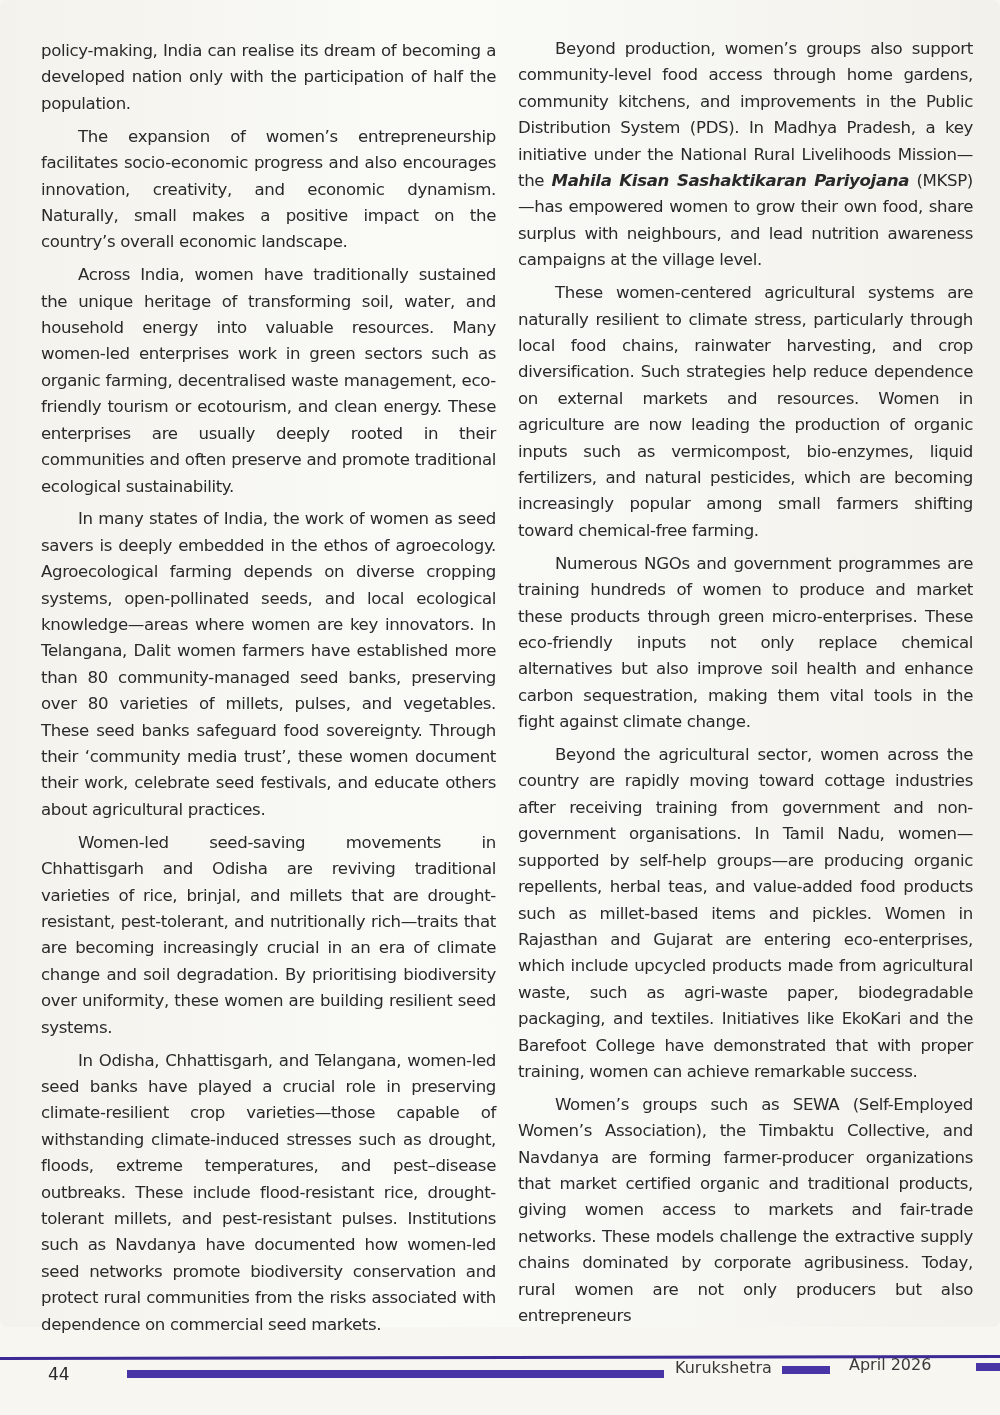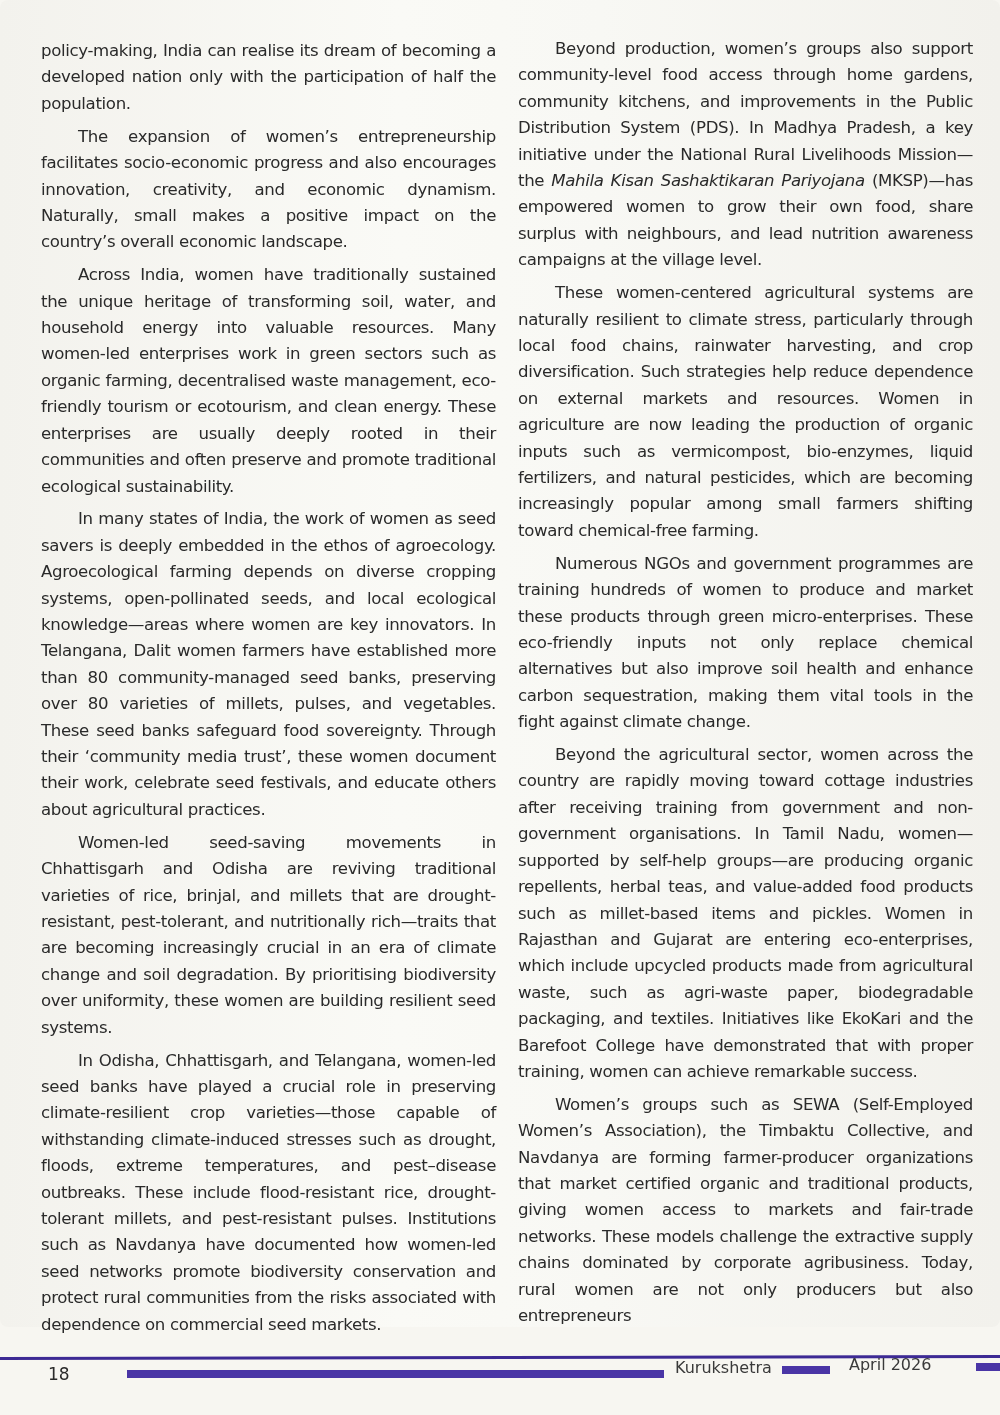--- a/index.html
+++ b/index.html
@@ -35,21 +35,21 @@
     .col-left { left: 41px; }
     .col-right { left: 518px; top: 36px; }
     .column p {
       margin: 0 0 6.5px 0;
       text-indent: 37px;
     }
     .column p.continued {
       text-indent: 0;
     }
     .column p:last-child { margin-bottom: 12px; }
-    .column em { font-style: italic; }
+    .column em { font-style: italic; font-weight: bold; }
 
     .footer-rule-top {
       position: absolute;
       left: 0;
       top: 1357px;
       width: 1000px;
       height: 3px;
       background: #3d2a94;
       transform: rotate(-0.12deg);
       transform-origin: left center;
@@ -100,20 +100,20 @@
 
   <div class="column col-right">
     <p><span>Beyond production, women’s groups also support community-level food access through home gardens, community kitchens, and improvements in the Public Distribution System (PDS). In Madhya Pradesh, a key initiative under the National Rural Livelihoods Mission—the </span><em>Mahila Kisan Sashaktikaran Pariyojana</em><span> (MKSP)—has empowered women to grow their own food, share surplus with neighbours, and lead nutrition awareness campaigns at the village level.</span></p>
     <p>These women-centered agricultural systems are naturally resilient to climate stress, particularly through local food chains, rainwater harvesting, and crop diversification. Such strategies help reduce dependence on external markets and resources. Women in agriculture are now leading the production of organic inputs such as vermicompost, bio-enzymes, liquid fertilizers, and natural pesticides, which are becoming increasingly popular among small farmers shifting toward chemical-free farming.</p>
     <p>Numerous NGOs and government programmes are training hundreds of women to produce and market these products through green micro-enterprises. These eco-friendly inputs not only replace chemical alternatives but also improve soil health and enhance carbon sequestration, making them vital tools in the fight against climate change.</p>
     <p>Beyond the agricultural sector, women across the country are rapidly moving toward cottage industries after receiving training from government and non-government organisations. In Tamil Nadu, women—supported by self-help groups—are producing organic repellents, herbal teas, and value-added food products such as millet-based items and pickles. Women in Rajasthan and Gujarat are entering eco-enterprises, which include upcycled products made from agricultural waste, such as agri-waste paper, biodegradable packaging, and textiles. Initiatives like EkoKari and the Barefoot College have demonstrated that with proper training, women can achieve remarkable success.</p>
     <p>Women’s groups such as SEWA (Self-Employed Women’s Association), the Timbaktu Collective, and Navdanya are forming farmer-producer organizations that market certified organic and traditional products, giving women access to markets and fair-trade networks. These models challenge the extractive supply chains dominated by corporate agribusiness. Today, rural women are not only producers but also entrepreneurs</p>
   </div>
 
   <div class="footer-rule-top"></div>
-  <div class="footer-page-number">18</div>
+  <div class="footer-page-number">44</div>
   <div class="footer-bar footer-bar-main"></div>
   <div class="footer-journal">Kurukshetra</div>
   <div class="footer-bar footer-bar-mid"></div>
   <div class="footer-date">April 2026</div>
   <div class="footer-bar footer-bar-end"></div>
 
 </div>
 
 </body></html>

